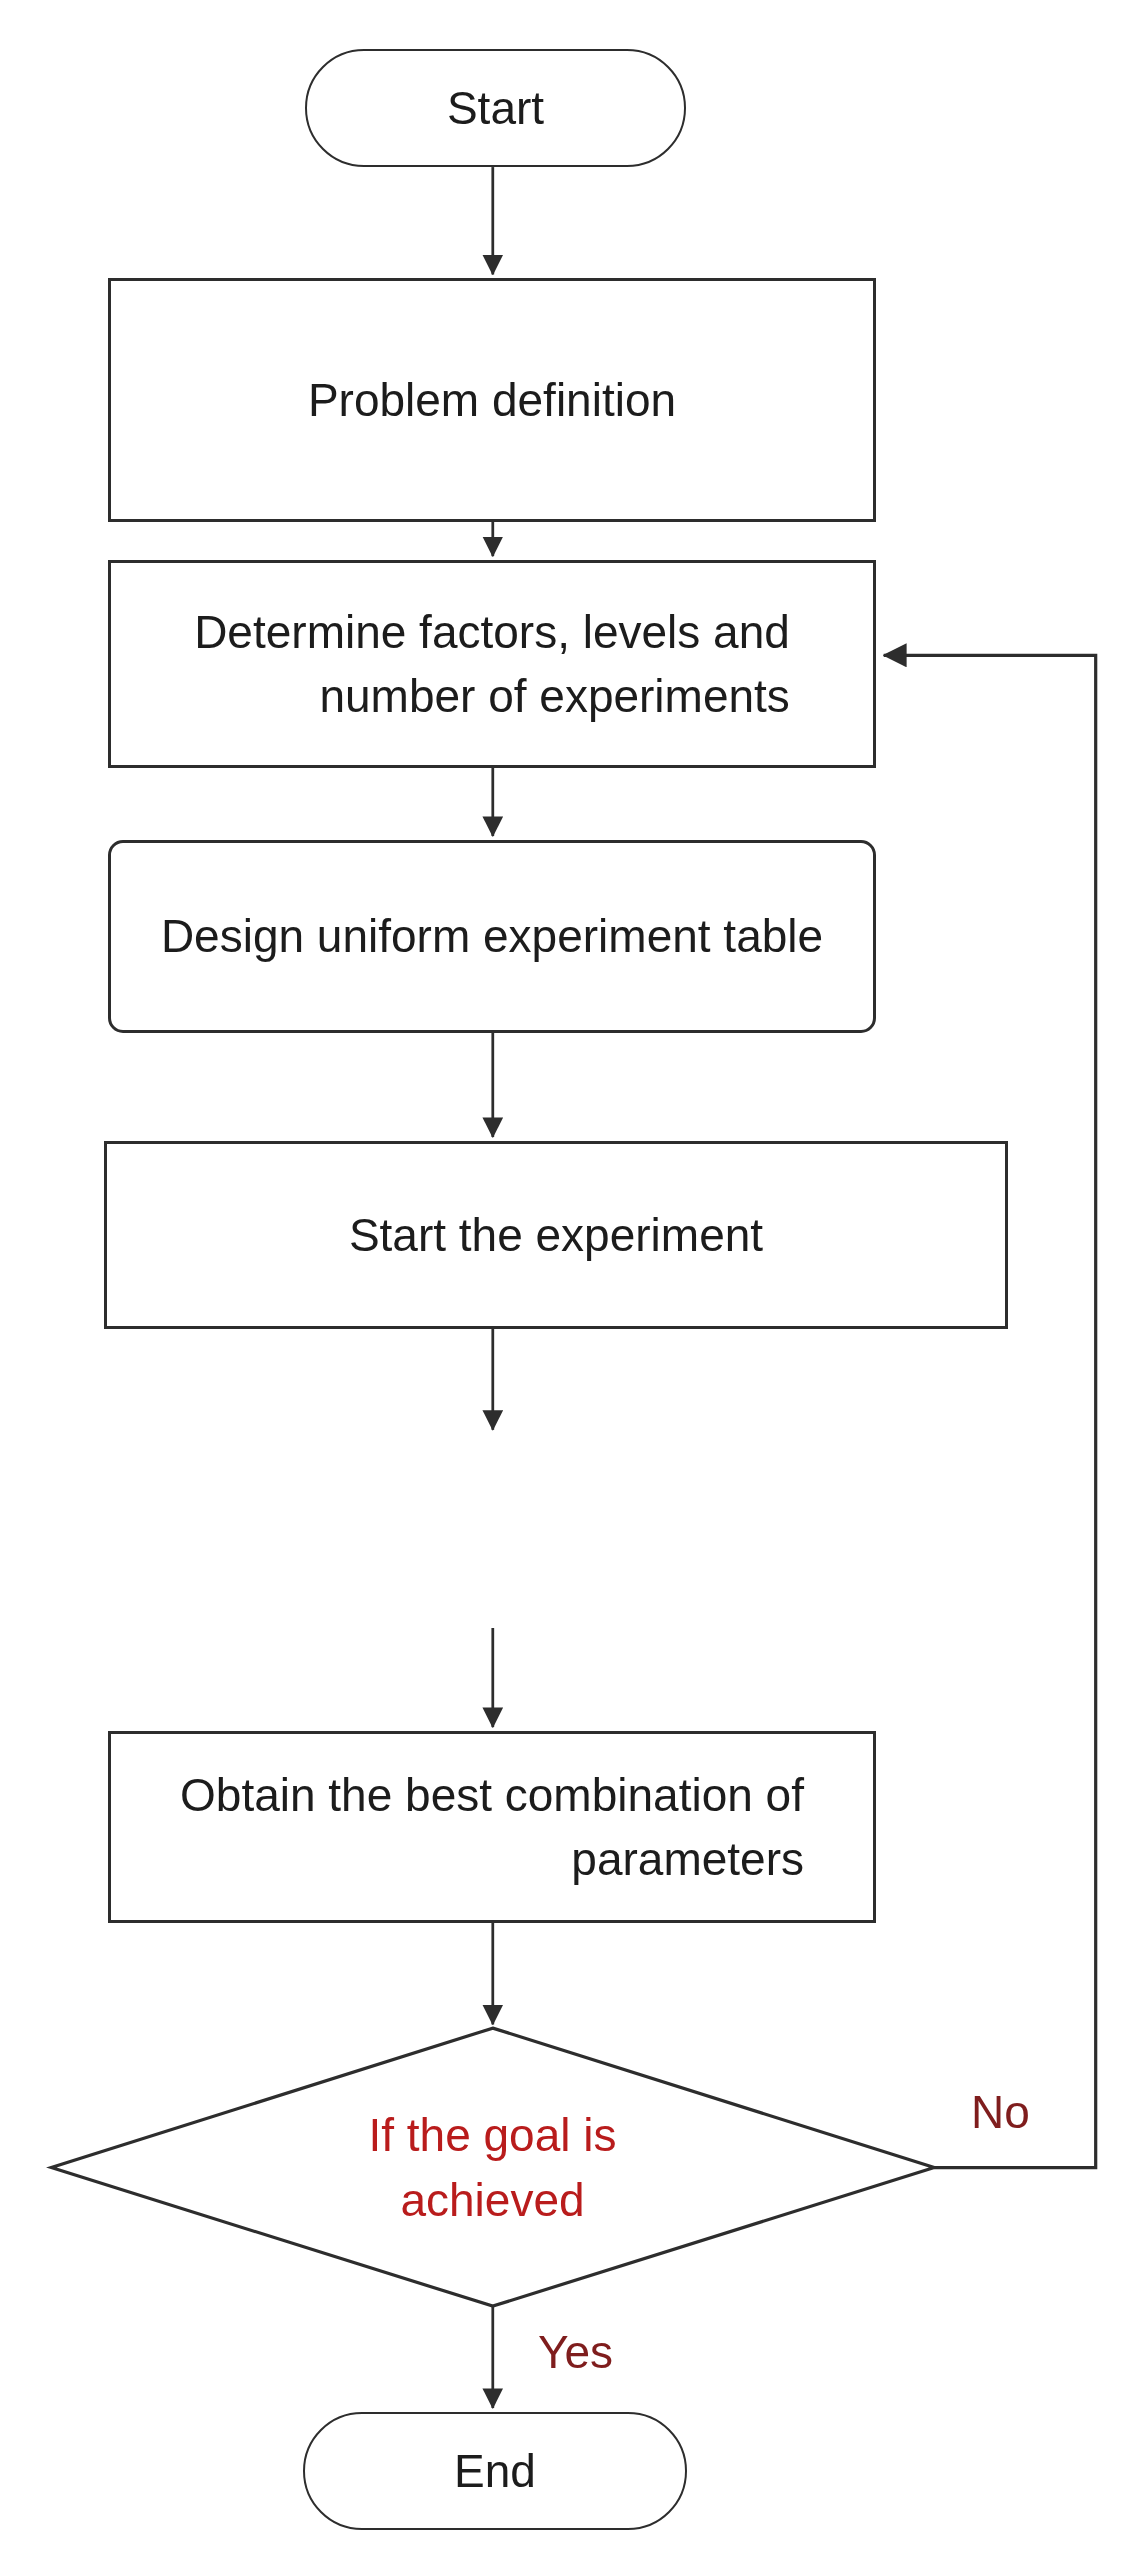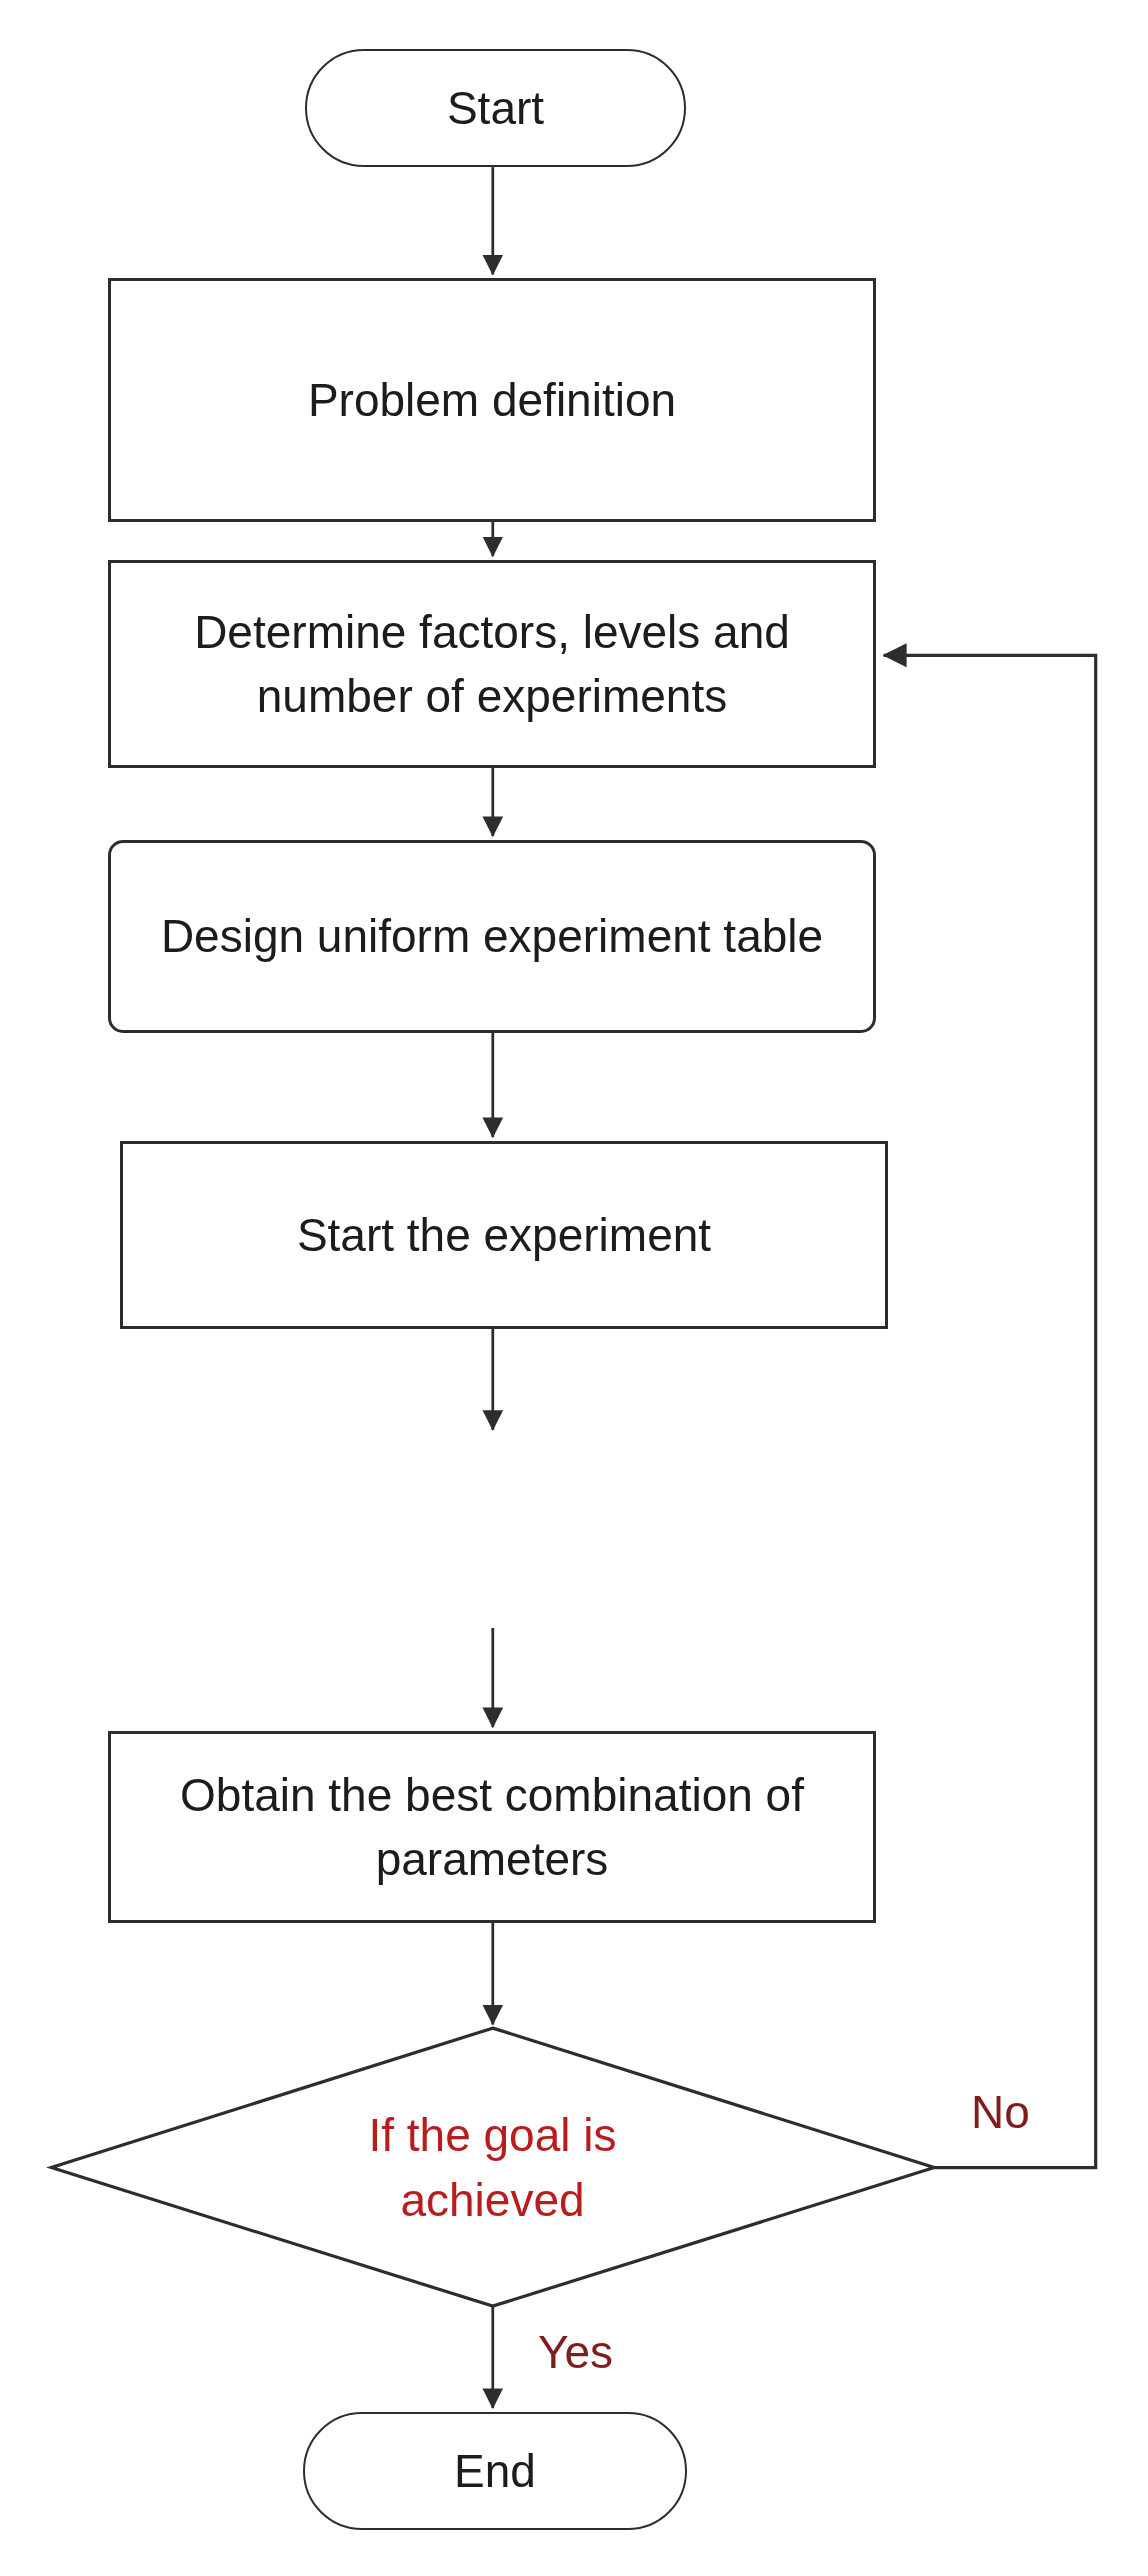--- a/index.html
+++ b/index.html
@@ -21,21 +21,21 @@
   .node {
     position: absolute;
     display: flex;
     align-items: center;
     justify-content: center;
     box-sizing: border-box;
     background: #ffffff;
     color: #1c1c1c;
     font-size: 46px;
     line-height: 1.4;
-    text-align: center;
+    text-align: right;
     white-space: pre-line;
   }
   .rect {
     border: 3.7px solid #2d2d2d;
   }
   .stadium {
     border: 2.8px solid #2d2d2d;
     border-radius: 61px;
   }
   .diamond-label {
@@ -95,21 +95,21 @@
 
   <div class="node rect" style="left:108px; top:560px; width:768px; height:208px;">
     <span class="label-text">Determine factors, levels and
 number of experiments</span>
   </div>
 
   <div class="node rect" style="left:108px; top:840px; width:768px; height:193px;border-radius:15px;">
     <span class="label-text">Design uniform experiment table</span>
   </div>
 
-  <div class="node rect" style="left:120px; top:1141px; width:768px; height:188px;">
+  <div class="node rect" style="left:104px; top:1141px; width:904px; height:188px;">
     <span class="label-text">Start the experiment</span>
   </div>
 
 
   <div class="node rect" style="left:108px; top:1731px; width:768px; height:192px;">
     <span class="label-text">Obtain the best combination of
 parameters</span>
   </div>
 
   <div class="diamond-label" style="left:309px; top:2085px; width:367px; height:165px;">If the goal is

